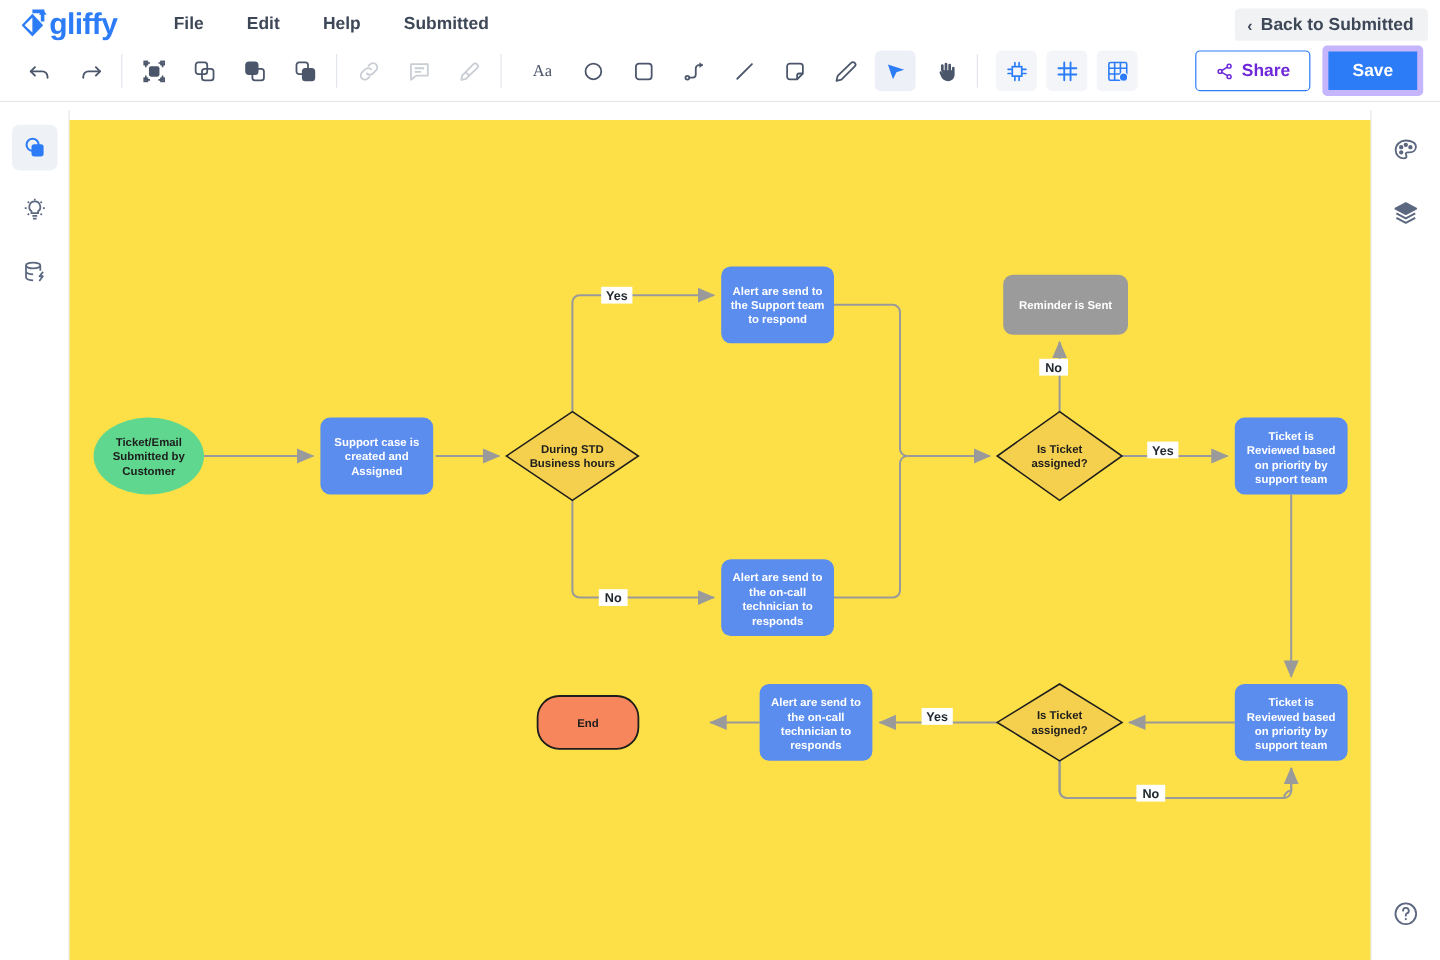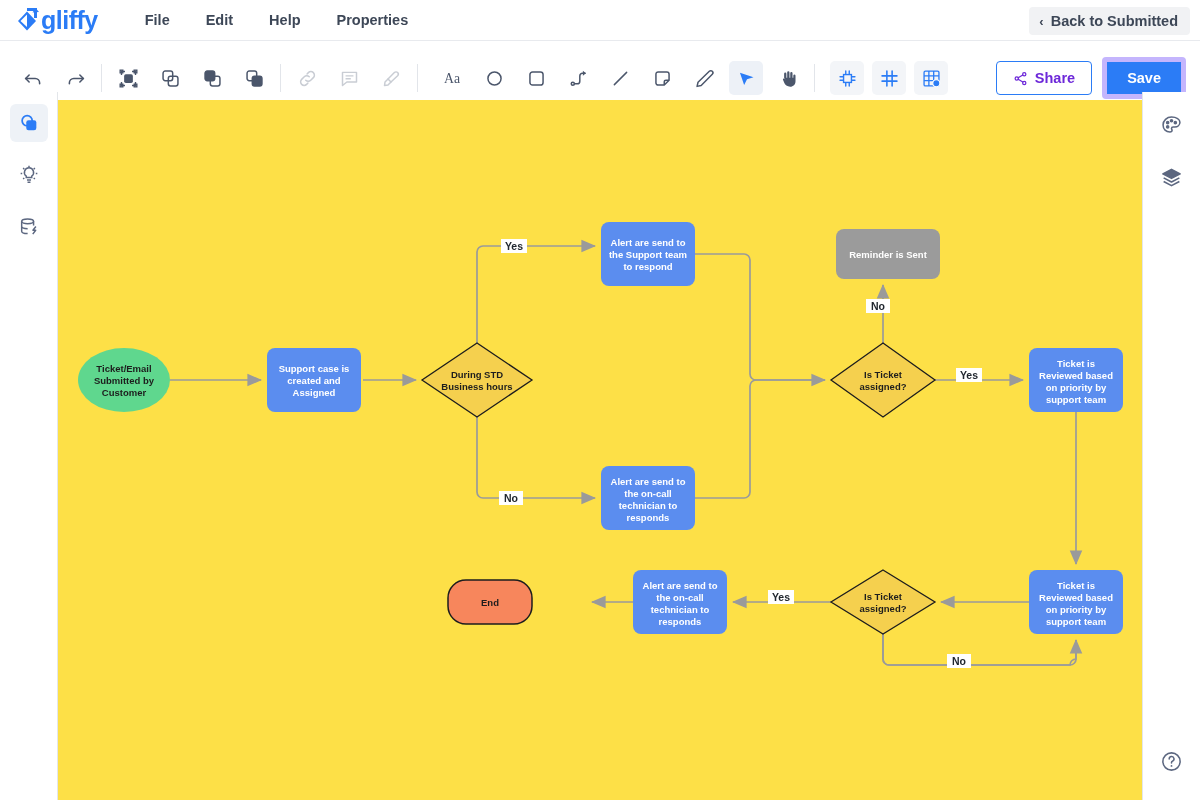--- a/index.html
+++ b/index.html
@@ -33,21 +33,21 @@
     position: absolute; right: 10px; top: 7px;
     display: flex; align-items: center; gap: 7px;
     background: #f1f2f4; border-radius: 4px;
     padding: 6px 12px 6px 10px; cursor: pointer;
     font-size: 14.5px; font-weight: bold; color: #3d4757;
   }
   .back-btn .chev { font-size: 13px; line-height: 1; }
 
   
   .toolbar {
-    position: absolute; top: 53px; left: 0; width: 1200px; height: 51px;
+    position: absolute; top: 34px; left: 0; width: 1200px; height: 51px;
     background: #ffffff; display: flex; align-items: center;
     border-bottom: 1px solid #e3e6ea;
   }
   .tb-group { display: flex; align-items: center; height: 100%; }
   .tb-sep { width: 1px; height: 28px; background: #e2e5ea; margin: 0 5px; }
   .tb-btn {
     width: 34px; height: 34px; border-radius: 5px;
     display: flex; align-items: center; justify-content: center;
     cursor: pointer; margin: 0 4px; color: #4b566b;
   }
@@ -124,21 +124,21 @@
         <path d="M13 7.5 L13 20 L6.5 14 Z" fill="#ffffff"></path>
         <path d="M13 2.5 L21.5 2.5 L21.5 11" fill="none" stroke="#2B7CF6" stroke-width="3"></path>
         <path d="M21.5 1 L25 5 L18.5 5.5 Z" fill="#2B7CF6"></path>
       </svg>
       <span class="logo-text">gliffy</span>
     </div>
     <div class="menu-items">
       <div class="menu-item">File</div>
       <div class="menu-item">Edit</div>
       <div class="menu-item">Help</div>
-      <div class="menu-item">Properties</div>
+      <div class="menu-item">Submitted</div>
     </div>
     <div class="back-btn">
       <span class="chev">‹</span>
       <span>Back to Submitted</span>
     </div>
   </div>
 
   <div class="toolbar">
     <div class="tb-group" style="margin-left:12px">
       <div class="tb-btn">

